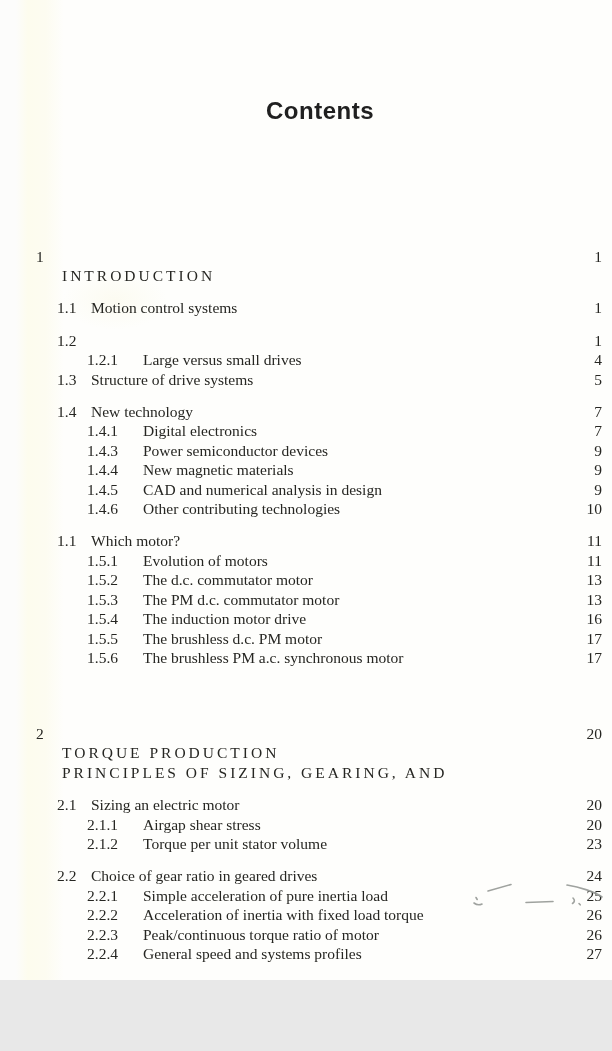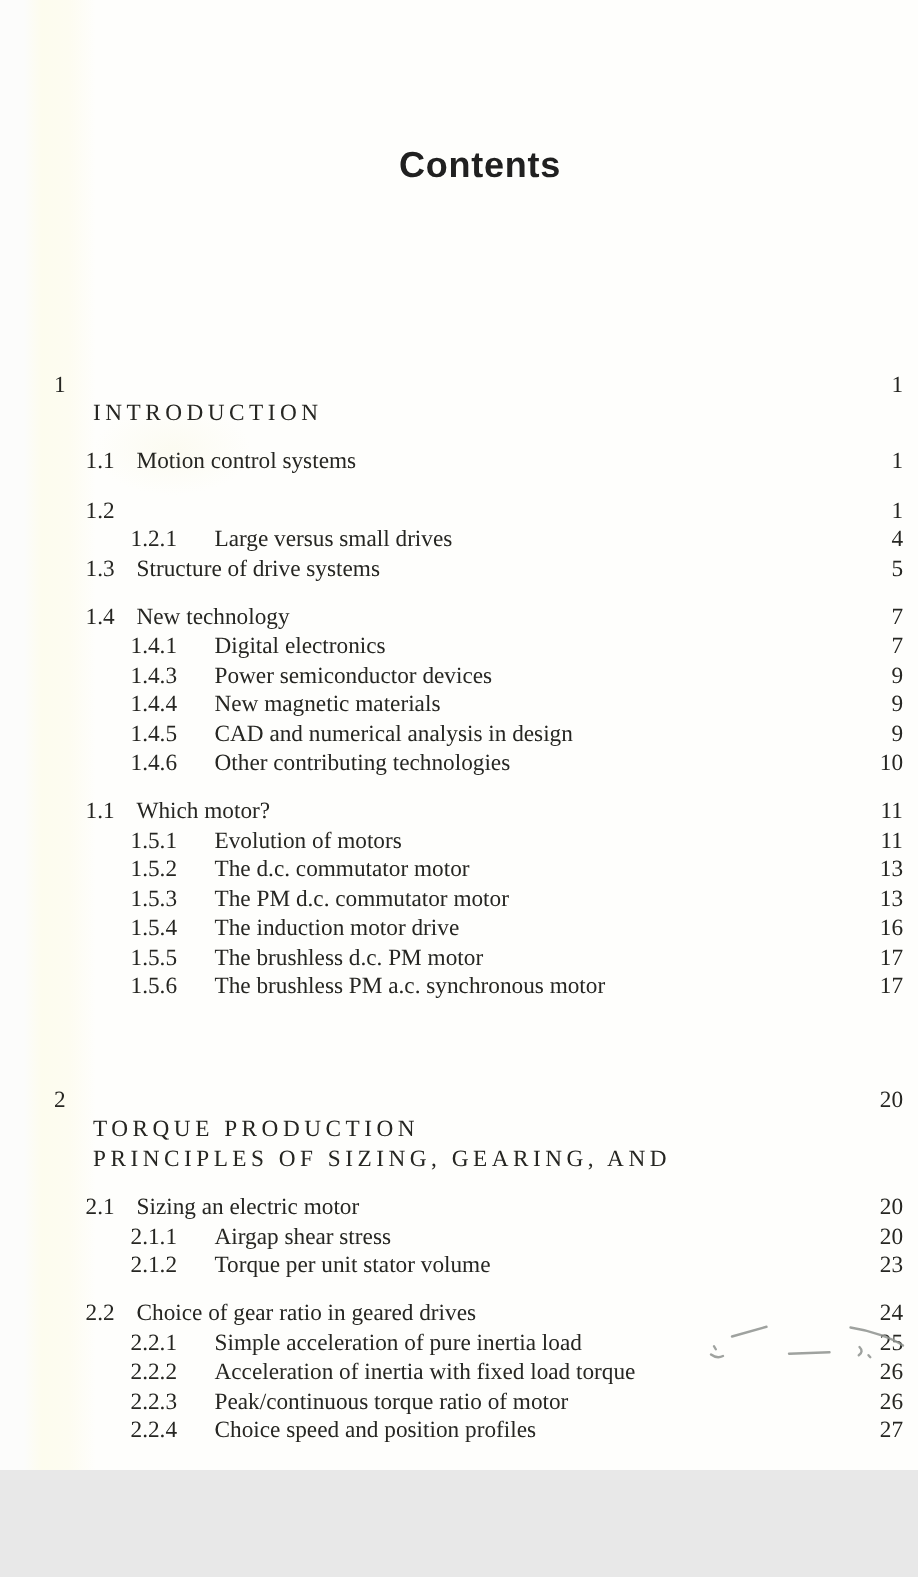--- a/index.html
+++ b/index.html
@@ -190,21 +190,21 @@
             <div class="label">Acceleration of inertia with fixed load torque</div>
             <div class="pg">26</div>
           </div>
           <div class="row sub">
             <div class="num">2.2.3</div>
             <div class="label">Peak/continuous torque ratio of motor</div>
             <div class="pg">26</div>
           </div>
           <div class="row sub">
             <div class="num">2.2.4</div>
-            <div class="label">Choice speed and position profiles</div>
+            <div class="label">General speed and systems profiles</div>
             <div class="pg">27</div>
           </div>
         </div>
       </div>
     </div>
 
   <svg class="pencil" width="612" height="1051" viewBox="0 0 612 1051" fill="none" stroke="#8f938f" stroke-width="1.6" stroke-linecap="round" opacity="0.85">
     <path d="M488,891 L511,884.5"></path>
     <path d="M567,885 C580,887 595,892 602,897"></path>
     <path d="M526,902.5 L553,901.5"></path>

